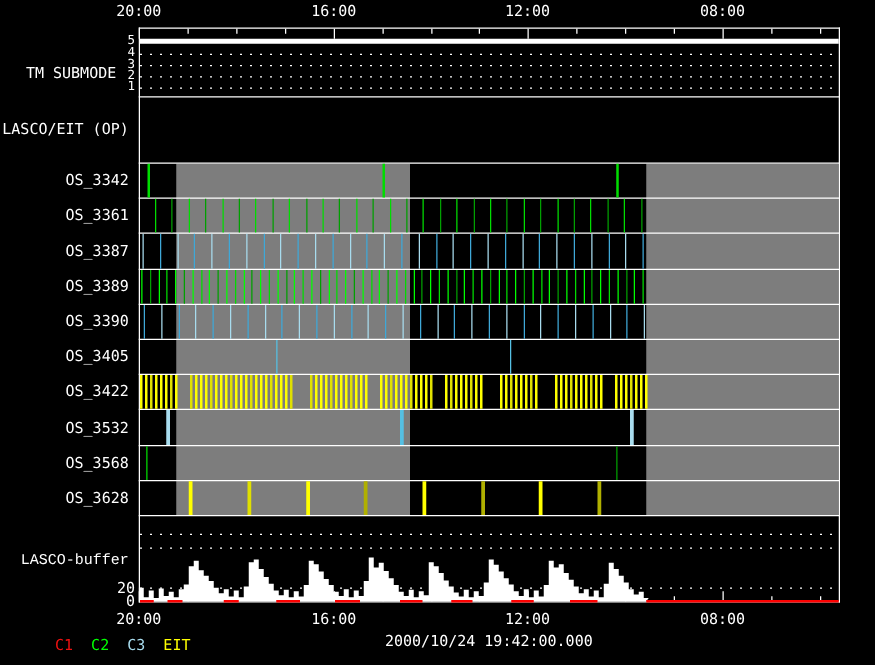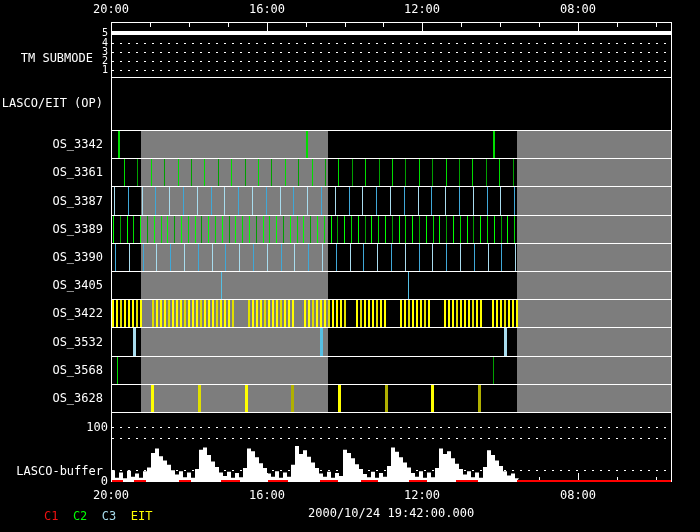--- a/index.html
+++ b/index.html
@@ -7,21 +7,21 @@
           font-family:"DejaVu Sans Mono",monospace;}
   .lbl{position:absolute;color:#fff;font-size:12px;line-height:14px;white-space:nowrap;}
   .right{text-align:right;}
 </style>
 </head>
 <body>
 
 <div id="screen">
   <div class="lbl right" id="tm-label" style="left: 0px; width: 93px; top: 51px;">TM SUBMODE</div>
   <div class="lbl right" id="lasco-eit-label" style="left: 0px; width: 103px; top: 96px;">LASCO/EIT (OP)</div>
-  <div class="lbl right" id="buffer-label" style="left: 0px; width: 103px; top: 464px;">LASCO-buffer</div>
+  <div class="lbl right" id="buffer-label" style="left: 0px; width: 103px; top: 441px; font-family: Liberation Mono, monospace;">LASCO-buffer</div>
   <div class="lbl" id="datetime" style="left:308px;top:506px;">2000/10/24 19:42:00.000</div>
 <div style="left: 141px; top: 131px; width: 187px; height: 281px; background: rgb(125, 125, 125); position: absolute;"></div>
     <div style="left: 517px; top: 131px; width: 154px; height: 281px; background: rgb(125, 125, 125); position: absolute;"></div>
     <div style="left: 112px; top: 43px; width: 559px; height: 1px; background: repeating-linear-gradient(90deg, rgb(255, 255, 255) 0px, rgb(255, 255, 255) 2px, transparent 2px, transparent 8px); position: absolute;"></div>
     <div style="left: 112px; top: 52px; width: 559px; height: 1px; background: repeating-linear-gradient(90deg, rgb(255, 255, 255) 0px, rgb(255, 255, 255) 2px, transparent 2px, transparent 8px); position: absolute;"></div>
     <div style="left: 112px; top: 61px; width: 559px; height: 1px; background: repeating-linear-gradient(90deg, rgb(255, 255, 255) 0px, rgb(255, 255, 255) 2px, transparent 2px, transparent 8px); position: absolute;"></div>
     <div style="left: 112px; top: 70px; width: 559px; height: 1px; background: repeating-linear-gradient(90deg, rgb(255, 255, 255) 0px, rgb(255, 255, 255) 2px, transparent 2px, transparent 8px); position: absolute;"></div>
     <div style="left: 112px; top: 31px; width: 559px; height: 4px; background: rgb(255, 255, 255); position: absolute;"></div>
     <div style="left: 0px; top: 28px; width: 108px; text-align: right; color: rgb(255, 255, 255); font-size: 10px; line-height: 10px; font-family: &quot;DejaVu Sans Mono&quot;, monospace; position: absolute;">5</div>
     <div style="left: 0px; top: 38px; width: 108px; text-align: right; color: rgb(255, 255, 255); font-size: 10px; line-height: 10px; font-family: &quot;DejaVu Sans Mono&quot;, monospace; position: absolute;">4</div>
@@ -344,21 +344,21 @@
     <div style="left: 198px; top: 385px; width: 3px; height: 27px; background: rgb(224, 224, 0); position: absolute;"></div>
     <div style="left: 245px; top: 385px; width: 3px; height: 27px; background: rgb(255, 255, 0); position: absolute;"></div>
     <div style="left: 291px; top: 385px; width: 3px; height: 27px; background: rgb(176, 176, 0); position: absolute;"></div>
     <div style="left: 338px; top: 385px; width: 3px; height: 27px; background: rgb(255, 255, 0); position: absolute;"></div>
     <div style="left: 385px; top: 385px; width: 3px; height: 27px; background: rgb(176, 176, 0); position: absolute;"></div>
     <div style="left: 431px; top: 385px; width: 3px; height: 27px; background: rgb(255, 255, 0); position: absolute;"></div>
     <div style="left: 478px; top: 385px; width: 3px; height: 27px; background: rgb(176, 176, 0); position: absolute;"></div>
     <svg width="561" height="69" viewBox="0 0 561 69" style="position: absolute; left: 111px; top: 413px;">
       <path d="M0,68 L0,57.2 L4,57.2 L4,64.8 L8,64.8 L8,59.4 L12,59.4 L12,65.3 L16,65.3 L16,57.7 L20,57.7 L20,63.7 L24,63.7 L24,60.4 L28,60.4 L28,64.8 L32,64.8 L32,58.3 L36,58.3 L36,54.5 L40,54.5 L40,39.9 L44,39.9 L44,35.6 L48,35.6 L48,43.2 L52,43.2 L52,47.5 L56,47.5 L56,51.8 L60,51.8 L60,57.2 L64,57.2 L64,61.5 L68,61.5 L68,58.3 L72,58.3 L72,64.2 L76,64.2 L76,59.4 L80,59.4 L80,64.8 L84,64.8 L84,56.1 L88,56.1 L88,36.7 L92,36.7 L92,34.5 L96,34.5 L96,42.1 L100,42.1 L100,48.6 L104,48.6 L104,54.0 L108,54.0 L108,59.4 L112,59.4 L112,63.1 L116,63.1 L116,58.8 L120,58.8 L120,64.8 L124,64.8 L124,59.9 L128,59.9 L128,64.2 L132,64.2 L132,55.0 L136,55.0 L136,35.6 L140,35.6 L140,38.3 L144,38.3 L144,44.2 L148,44.2 L148,50.2 L152,50.2 L152,55.0 L156,55.0 L156,60.4 L160,60.4 L160,63.7 L164,63.7 L164,58.3 L168,58.3 L168,64.8 L172,64.8 L172,59.4 L176,59.4 L176,63.7 L180,63.7 L180,51.8 L184,51.8 L184,32.9 L188,32.9 L188,41.0 L192,41.0 L192,37.2 L196,37.2 L196,43.7 L200,43.7 L200,49.6 L204,49.6 L204,55.0 L208,55.0 L208,60.4 L212,60.4 L212,63.7 L216,63.7 L216,58.8 L220,58.8 L220,64.8 L224,64.8 L224,59.9 L228,59.9 L228,63.1 L232,63.1 L232,36.7 L236,36.7 L236,39.9 L240,39.9 L240,45.3 L244,45.3 L244,51.3 L248,51.3 L248,56.1 L252,56.1 L252,61.0 L256,61.0 L256,64.2 L260,64.2 L260,58.8 L264,58.8 L264,64.8 L268,64.8 L268,59.9 L272,59.9 L272,63.7 L276,63.7 L276,52.9 L280,52.9 L280,34.5 L284,34.5 L284,38.8 L288,38.8 L288,44.2 L292,44.2 L292,49.6 L296,49.6 L296,54.5 L300,54.5 L300,59.9 L304,59.9 L304,63.7 L308,63.7 L308,58.3 L312,58.3 L312,64.8 L316,64.8 L316,59.4 L320,59.4 L320,64.2 L324,64.2 L324,55.0 L328,55.0 L328,35.6 L332,35.6 L332,41.0 L336,41.0 L336,38.3 L340,38.3 L340,45.3 L344,45.3 L344,50.7 L348,50.7 L348,56.1 L352,56.1 L352,61.5 L356,61.5 L356,58.3 L360,58.3 L360,64.2 L364,64.2 L364,59.4 L368,59.4 L368,64.8 L372,64.8 L372,54.0 L376,54.0 L376,37.2 L380,37.2 L380,42.1 L384,42.1 L384,47.5 L388,47.5 L388,52.9 L392,52.9 L392,58.3 L396,58.3 L396,62.6 L400,62.6 L400,60.4 L404,60.4 L404,65.3 L408,65.3 L406,68 Z" fill="#ffffff"></path>
     </svg>
-    <div style="left: 0px; top: 420px; width: 108px; text-align: right; color: rgb(255, 255, 255); font-size: 12px; line-height: 14px; font-family: &quot;DejaVu Sans Mono&quot;, monospace; position: absolute;">100</div>
+    <div style="left: 0px; top: 463px; width: 108px; text-align: right; color: rgb(255, 255, 255); font-size: 12px; line-height: 14px; font-family: &quot;DejaVu Sans Mono&quot;, monospace; position: absolute;">20</div>
     <div style="left: 0px; top: 474px; width: 108px; text-align: right; color: rgb(255, 255, 255); font-size: 12px; line-height: 14px; font-family: &quot;DejaVu Sans Mono&quot;, monospace; position: absolute;">0</div>
     <div style="left: 112px; top: 480px; width: 11px; height: 2px; background: rgb(255, 0, 0); position: absolute;"></div>
     <div style="left: 134px; top: 480px; width: 12px; height: 2px; background: rgb(255, 0, 0); position: absolute;"></div>
     <div style="left: 179px; top: 480px; width: 12px; height: 2px; background: rgb(255, 0, 0); position: absolute;"></div>
     <div style="left: 221px; top: 480px; width: 19px; height: 2px; background: rgb(255, 0, 0); position: absolute;"></div>
     <div style="left: 268px; top: 480px; width: 20px; height: 2px; background: rgb(255, 0, 0); position: absolute;"></div>
     <div style="left: 320px; top: 480px; width: 18px; height: 2px; background: rgb(255, 0, 0); position: absolute;"></div>
     <div style="left: 361px; top: 480px; width: 17px; height: 2px; background: rgb(255, 0, 0); position: absolute;"></div>
     <div style="left: 409px; top: 480px; width: 18px; height: 2px; background: rgb(255, 0, 0); position: absolute;"></div>
     <div style="left: 456px; top: 480px; width: 22px; height: 2px; background: rgb(255, 0, 0); position: absolute;"></div>

